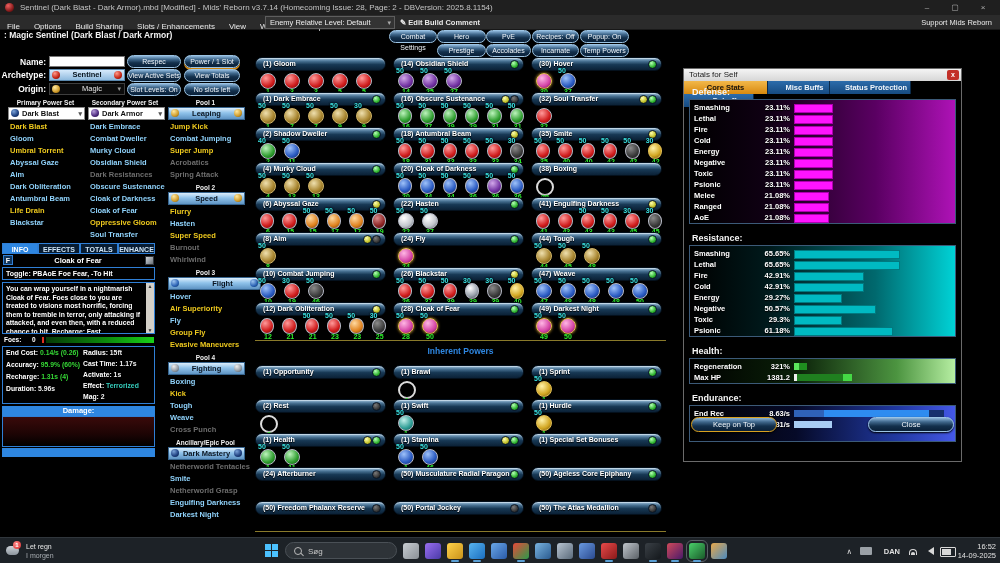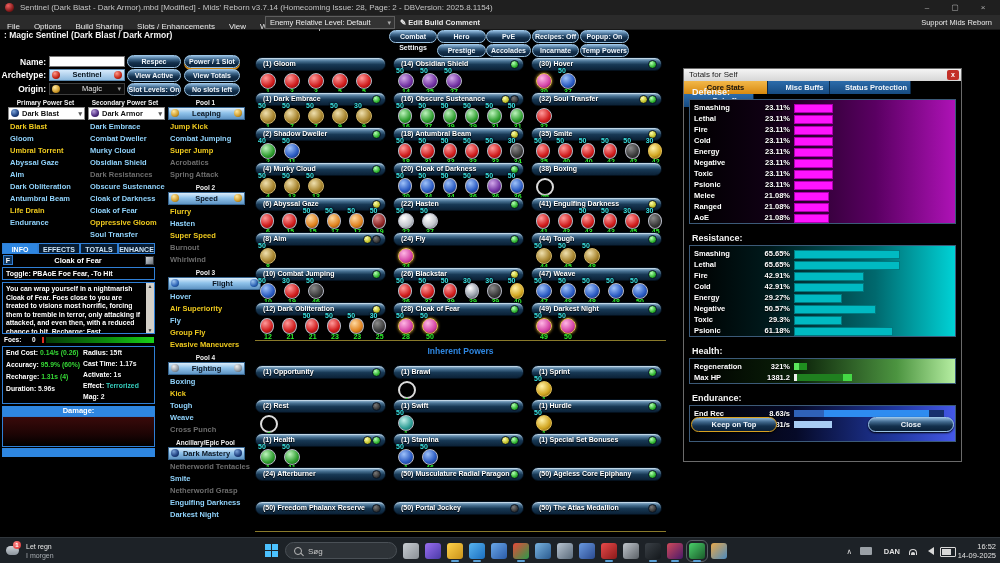--- a/index.html
+++ b/index.html
@@ -14,21 +14,21 @@
   .winctl{top:2px;width:22px;height:11px;color:#b0b0b0;font-size:8px;text-align:center;line-height:11px;}
   #menubar{left:0;top:15px;width:1000px;height:14px;background:#2b2b2b;border-bottom:1px solid #1a1a1a;}
   .menu-item{display:inline-block;color:#e8e8e8;font-size:8px;padding:3px 7px 0 7px;}
   #enemy-dd{left:265px;top:1px;width:124px;height:11px;background:#333;border:1px solid #5e5e5e;
             color:#eee;font-size:7.5px;line-height:11px;padding-left:4px;}
   #enemy-dd .chev{position:absolute;right:3px;top:0;color:#aaa;font-size:7px;}
   #edit-comment{left:400px;top:3px;color:#e8e8e8;font-size:7.5px;font-weight:bold;}
   #menubar-right{right:8px;top:3px;color:#e8e8e8;font-size:7.5px;}
   #subtitle{left:4px;top:30px;font-size:8.5px;font-weight:bold;color:#f2f2f2;}
   .pill,.pill2{background:linear-gradient(180deg,#8db6da 0%,#40688c 30%,#13304c 62%,#0a2038 100%);
-        border:1px solid #9cc4e4;border-radius:8px;color:#f0f5fa;font-size:7px;font-weight:bold;
+        border:1px solid #9cc4e4;border-radius:8px;color:#f0f5fa;font-size:7px;font-weight:normal;
         text-align:center;box-shadow:0 1px 2px #000;}
   .accent-underline{box-shadow:0 2px 0 #d88a10,0 1px 2px #000;}
   
   .fldlabel{font-size:8.5px;font-weight:bold;color:#fff;text-align:right;}
   #name-input{background:#fff;border:1px solid #777;height:9px;}
   #arch-sel{background:linear-gradient(180deg,#d6eafc,#8fbade);border:1px solid #5a88ae;
             font-size:7.5px;font-weight:bold;color:#08141e;text-align:center;line-height:10px;}
   .orb{border-radius:50%;display:inline-block;}
   .orb-red{background:radial-gradient(circle at 35% 30%,#ff9a8a,#c42414 60%,#5e0a02);}
   .orb-gold{background:radial-gradient(circle at 35% 30%,#ffe9a0,#cf9b2a 60%,#6e4c08);}
@@ -182,21 +182,21 @@
       </div>
       <div class="plist abs" style="left: 10px; top: 121px;">
         <div class="c-y">Dark Blast</div>
         <div class="c-b">Gloom</div>
         <div class="c-y">Umbral Torrent</div>
         <div class="c-b">Abyssal Gaze</div>
         <div class="c-b">Aim</div>
         <div class="c-b">Dark Obliteration</div>
         <div class="c-b">Antumbral Beam</div>
         <div class="c-y">Life Drain</div>
-        <div class="c-b">Endurance</div>
+        <div class="c-b">Blackstar</div>
       </div>
       <div class="plist abs" style="left: 90px; top: 121px;">
         <div class="c-b">Dark Embrace</div>
         <div class="c-b">Combat Dweller</div>
         <div class="c-b">Murky Cloud</div>
         <div class="c-b">Obsidian Shield</div>
         <div class="c-g">Dark Resistances</div>
         <div class="c-b">Obscure Sustenance</div>
         <div class="c-b">Cloak of Darkness</div>
         <div class="c-b">Cloak of Fear</div>

